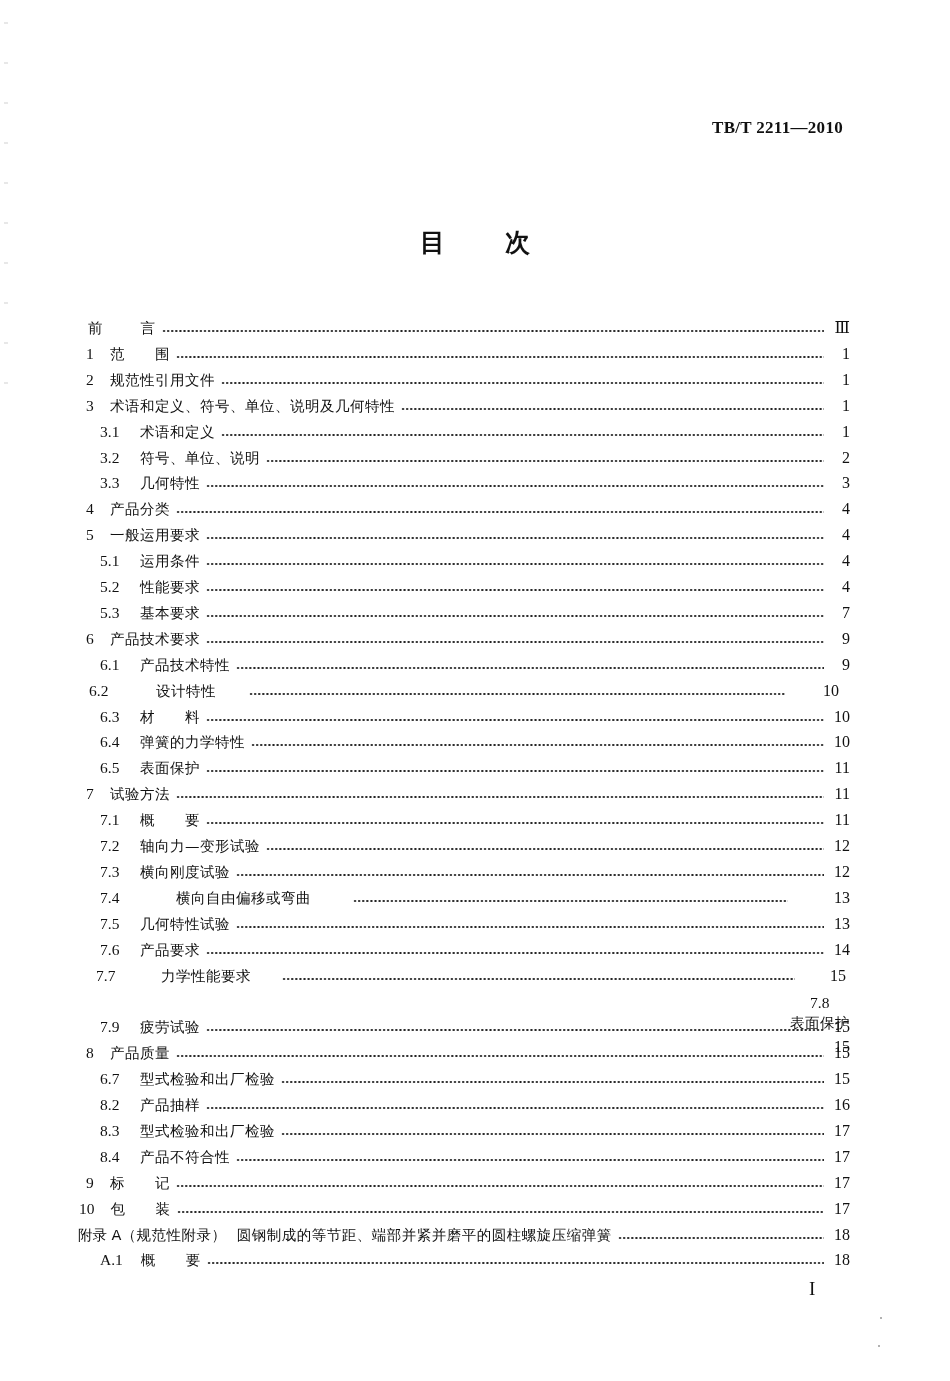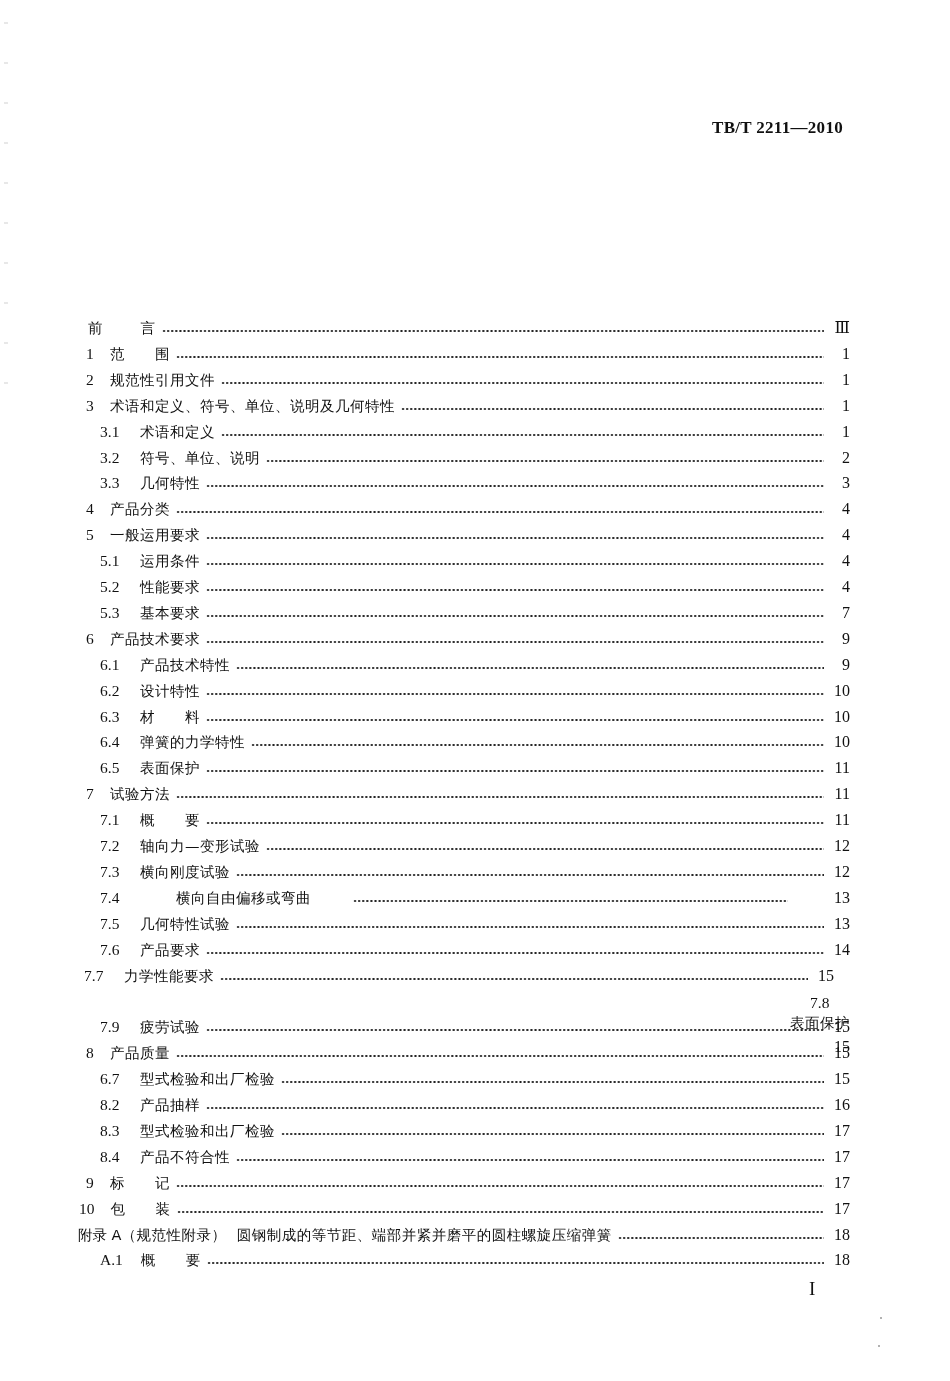--- a/index.html
+++ b/index.html
@@ -28,20 +28,23 @@
 </head>
 <body>
 
 <div class="page">
   <div class="scan-edge"></div>
   <div class="speck" style="left:880px;top:1317px;"></div>
   <div class="speck" style="left:878px;top:1345px;"></div>
 
   <div class="std-code">TB/T 2211—2010</div>
 
+  <div class="toc-title">
+    <span>目</span><span>次</span>
+  </div>
 
   <div class="toc" id="toc">
       <div class="row" style="left: 88px; top: 0px; width: 762px;">
         <span class="num" style="font-family: &quot;DejaVu Sans&quot;, sans-serif; font-size: 14.5px; margin-right: 38px;">前</span>
         <span class="label">言</span>
         <span class="dots"></span>
         <span class="page-num">Ⅲ</span>
       </div>
       <div class="row" style="left: 86px; top: 25.9px; width: 764px;">
         <span class="num" style="margin-right: 16px; min-width: 8px;">1</span>
@@ -114,21 +117,21 @@
         <span class="label">产品技术要求</span>
         <span class="dots"></span>
         <span class="page-num">9</span>
       </div>
       <div class="row" style="left: 100px; top: 336.7px; width: 750px;">
         <span class="num" style="margin-right: 18px; min-width: 22px;">6.1</span>
         <span class="label">产品技术特性</span>
         <span class="dots"></span>
         <span class="page-num">9</span>
       </div>
-      <div class="row" style="left: 100px; top: 362.6px; width: 750px;">
+      <div class="row" style="left: 89px; top: 362.6px; width: 750px; gap: 27px;">
         <span class="num" style="margin-right: 18px; min-width: 22px;">6.2</span>
         <span class="label">设计特性</span>
         <span class="dots"></span>
         <span class="page-num">10</span>
       </div>
       <div class="row" style="left: 100px; top: 388.5px; width: 750px;">
         <span class="num" style="margin-right: 18px; min-width: 22px;">6.3</span>
         <span class="label">材　　料</span>
         <span class="dots"></span>
         <span class="page-num">10</span>
@@ -180,21 +183,21 @@
         <span class="label">几何特性试验</span>
         <span class="dots"></span>
         <span class="page-num">13</span>
       </div>
       <div class="row" style="left: 100px; top: 621.6px; width: 750px;">
         <span class="num" style="margin-right: 18px; min-width: 22px;">7.6</span>
         <span class="label">产品要求</span>
         <span class="dots"></span>
         <span class="page-num">14</span>
       </div>
-      <div class="row" style="left: 84px; top: 647.5px; width: 750px;">
+      <div class="row" style="left: 96px; top: 647.5px; width: 750px; gap: 25px;">
         <span class="num" style="margin-right: 18px; min-width: 22px;">7.7</span>
         <span class="label">力学性能要求</span>
         <span class="dots"></span>
         <span class="page-num">15</span>
       </div>
       <div class="row" style="left: 100px; top: 679px; width: 750px; flex-direction: column;">
         <span class="num" style="margin-right: 18px; min-width: 22px;">7.8</span>
         <span class="label">表面保护</span>
         <span class="dots"></span>
         <span class="page-num">15</span>

